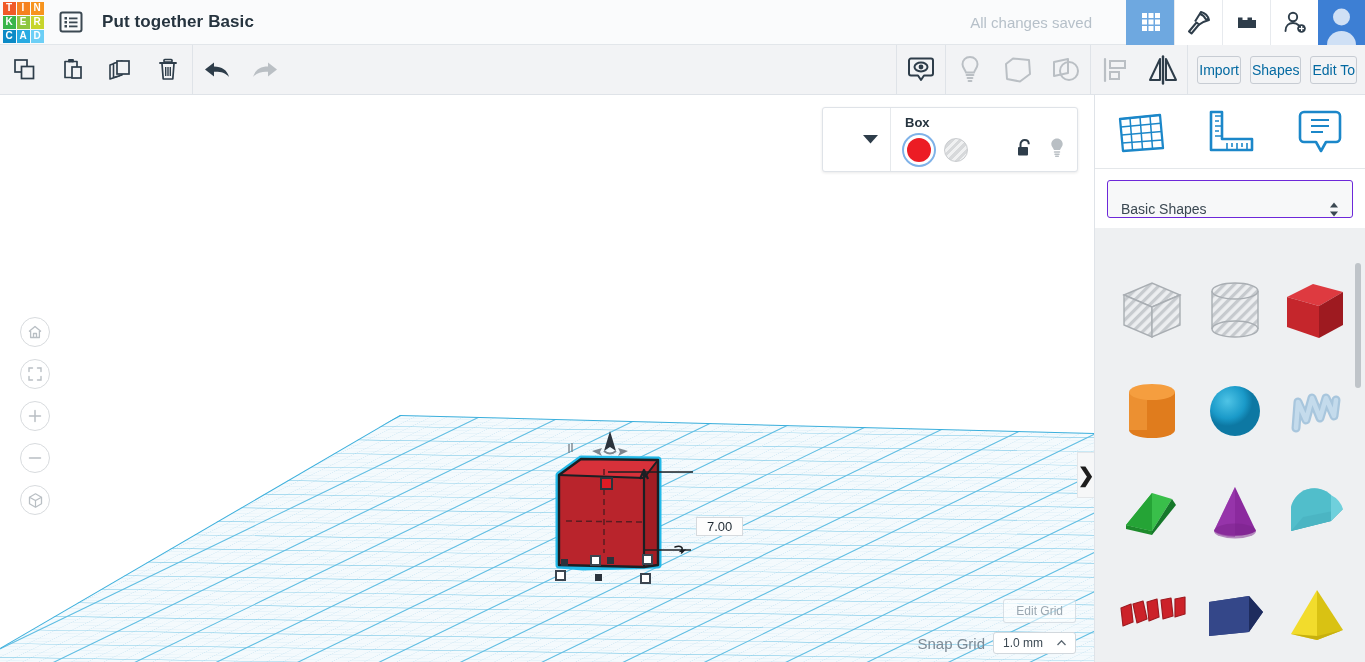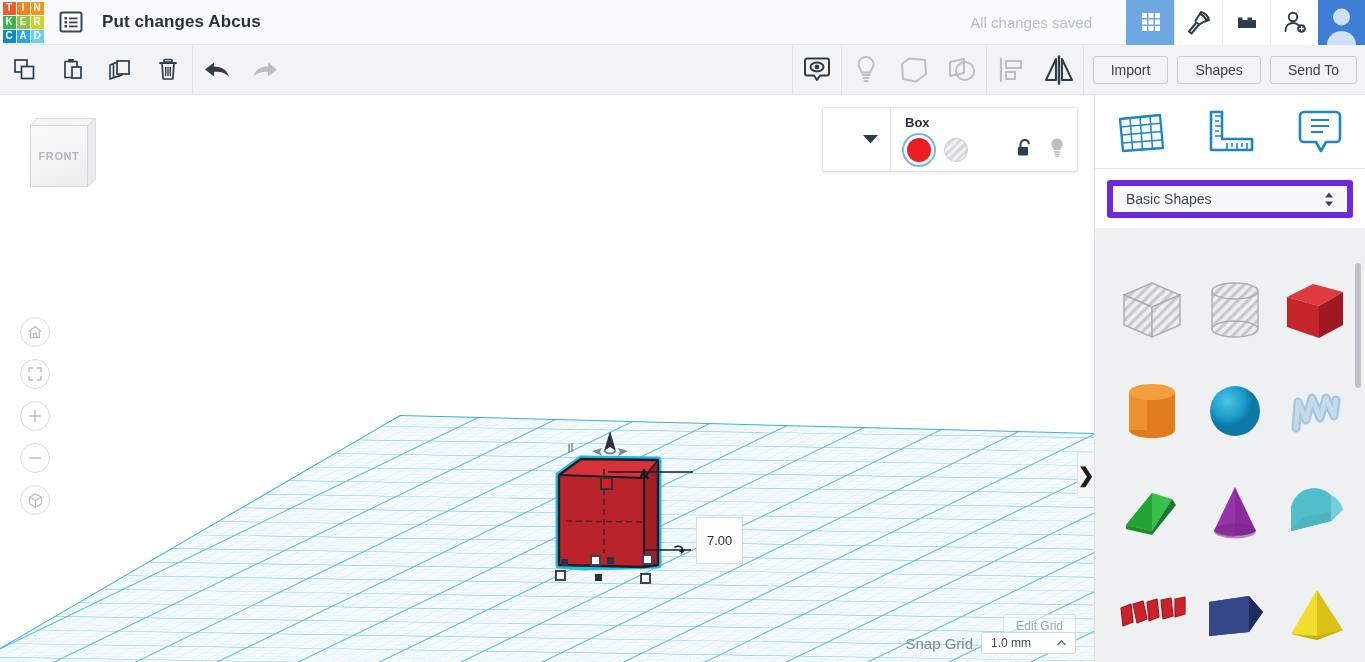--- a/index.html
+++ b/index.html
@@ -58,23 +58,23 @@
     background:#f2f3f5; border-bottom:1px solid #dfe3e8;
     display:flex; align-items:center;
   }
   .tool{
     width:48px; height:50px; display:flex; align-items:center; justify-content:center;
   }
   .tool.dim{ opacity:0.28; }
   .divider-v{ width:1px; height:50px; background:#dfe3e8; }
   .spacer{ flex:1; }
   .btn{
-    height:28px; padding:0 17px; margin-left:9px;
+    height:28px; padding:0 1px; margin-left:9px;
     background:#f2f3f5; border:1px solid #c7ccd3; border-radius:3px;
-    font-size:14px; color:#404040; font-family:"Liberation Sans",sans-serif;
+    font-size:14px; color:#0369a1; font-family:"Liberation Sans",sans-serif;
     display:flex; align-items:center; justify-content:center; cursor:pointer;
   }
   .btn-wrap{ display:flex; align-items:center; margin-right:8px; }
 
   
   .canvas{
     position:absolute; left:0; top:95px; width:1094px; height:567px;
     background:#ffffff; overflow:hidden;
   }
   .ground{
@@ -110,51 +110,51 @@
     background:#f6f7f8; border:1px solid #e3e6e9; border-right:none;
     display:flex; align-items:center; justify-content:center;
     font-size:20px; color:#1d1d1d; font-weight:bold;
   }
 
   
   .box-group{ position:absolute; left:548px; top:330px; width:210px; height:175px; }
   .dim-label{
     position:absolute; left:148px; top:92px;
     background:#fdfdfd; border:1px solid #d6dade;
-    padding:15px 10px; font-size:13px; color:#1f2a33;
+    padding:1px 10px; font-size:13px; color:#1f2a33;
     font-family:"Liberation Sans",sans-serif;
   }
   .handle{
     position:absolute; width:11px; height:11px;
     background:#ffffff; border:2px solid #3b4550;
   }
   .handle-sm{
     position:absolute; width:7px; height:7px; background:#2b333c;
   }
   .handle-red{
     position:absolute; width:13px; height:13px;
     background:#e01b24; border:2px solid #2b333c;
   }
 
   
   .edit-grid-btn{
-    position:absolute; right:18px; bottom:24px;
+    position:absolute; right:18px; bottom:39px;
     padding:4px 12px; font-size:12px; color:#9aa7b1;
     border:1px solid rgba(190,200,210,0.55); border-radius:3px;
     background:rgba(255,255,255,0.55);
   }
   .snap-row{
     position:absolute; right:18px; bottom:8px;
     display:flex; align-items:center; gap:8px;
   }
   .snap-label{ font-size:15px; color:#7c8a95; }
   .snap-select{
     border:1px solid #d2d8dd; background:#ffffff; border-radius:3px;
     padding:3px 9px; font-size:12px; color:#3b4852;
-    display:flex; align-items:center; gap:26px;
+    display:flex; align-items:center; gap:14px;
   }
 
   
   .obj-panel{
     position:absolute; left:822px; top:107px; width:256px; height:65px;
     background:#ffffff; border:1px solid #dfe3e8; border-radius:3px;
     box-shadow:0 1px 3px rgba(0,0,0,0.09);
     display:flex;
     padding-left:28px;
   }
@@ -184,22 +184,22 @@
   }
   .sb-icons{
     height:74px; display:flex; align-items:center;
     background:#ffffff; border-bottom:1px solid #e4e7ea;
   }
   .sb-icon{
     flex:1; display:flex; align-items:center; justify-content:center;
   }
   .sb-select-wrap{ padding:11px 12px 10px 12px; background:#ffffff; }
   .sb-select{
-    height:38px; border:6px solid #6d28d9; border-radius:3px; background:#f7f8f9;
-    display:flex; align-items:center; padding:0 13px;
+    height:38px; border:1px solid #6d28d9; border-radius:3px; background:#f7f8f9;
+    display:flex; align-items:flex-end; padding:0 13px;
     font-size:14px; color:#3b4852;
   }
   .sb-caret{ margin-left:auto; display:flex; flex-direction:column; gap:3px; }
   .shapes{
     position:absolute; left:0; top:160px; width:271px; height:407px;
     overflow:hidden; background:#eef0f2;
   }
   .shape-grid{
     display:grid; grid-template-columns:repeat(3,1fr);
     padding:4px 14px 0 14px;
@@ -238,21 +238,21 @@
         <rect x="1.5" y="1.5" width="21" height="19" rx="2" fill="none" stroke="#3b4852" stroke-width="2"></rect>
         <rect x="5.5" y="6" width="2.5" height="2.5" fill="#3b4852"></rect>
         <rect x="5.5" y="10" width="2.5" height="2.5" fill="#3b4852"></rect>
         <rect x="5.5" y="14" width="2.5" height="2.5" fill="#3b4852"></rect>
         <rect x="10" y="6.5" width="8.5" height="1.8" fill="#3b4852"></rect>
         <rect x="10" y="10.5" width="8.5" height="1.8" fill="#3b4852"></rect>
         <rect x="10" y="14.5" width="8.5" height="1.8" fill="#3b4852"></rect>
       </svg>
     </div>
 
-    <div class="proj-title">Put changes Abcus</div>
+    <div class="proj-title">Put together Basic</div>
 
     <div class="topbar-right">
       <div class="saved-text">All changes saved</div>
 
       <div class="tb-btn active">
         <svg width="26" height="26" viewBox="0 0 26 26">
           <rect x="4" y="4" width="5" height="5" fill="#ffffff"></rect>
           <rect x="10.5" y="4" width="5" height="5" fill="#ffffff"></rect>
           <rect x="17" y="4" width="5" height="5" fill="#ffffff"></rect>
           <rect x="4" y="10.5" width="5" height="5" fill="#ffffff"></rect>
@@ -393,21 +393,21 @@
         <path d="M14 4 L14 25 L4 25 Z" fill="none" stroke="#2e3d4a" stroke-width="2" stroke-linejoin="round"></path>
         <path d="M20 4 L20 25 L30 25 Z" fill="none" stroke="#2e3d4a" stroke-width="2" stroke-linejoin="round"></path>
         <path d="M17 1.5 v27" stroke="#2e3d4a" stroke-width="2.4" stroke-linecap="round"></path>
       </svg>
     </div>
     <div class="divider-v"></div>
 
     <div class="btn-wrap">
       <div class="btn">Import</div>
       <div class="btn">Shapes</div>
-      <div class="btn">Send To</div>
+      <div class="btn">Edit To</div>
     </div>
   </div>
 
   <div class="canvas">
 
     <svg class="ground" viewBox="0 0 1094 567">
       <defs>
         <clipPath id="planeClip">
           <polygon points="400,320 1094,338 1094,567 0,567 0,553"></polygon>
         </clipPath>
@@ -425,25 +425,20 @@
           <g stroke="#63bfe3" stroke-width="1.4" fill="none">
             <path d="M-900 0 H1500 M-900 45 H1500 M-900 90 H1500 M-900 135 H1500 M-900 180 H1500 M-900 225 H1500 M-900 270 H1500 M-900 315 H1500 M-900 360 H1500 M-900 405 H1500 M-900 450 H1500 M-900 495 H1500 M-900 540 H1500 M-900 585 H1500 M-900 630 H1500 M-900 675 H1500 M-900 720 H1500 M-900 765 H1500 M-900 810 H1500"></path>
             <path d="M-855 -100 V1700 M-810 -100 V1700 M-765 -100 V1700 M-720 -100 V1700 M-675 -100 V1700 M-630 -100 V1700 M-585 -100 V1700 M-540 -100 V1700 M-495 -100 V1700 M-450 -100 V1700 M-405 -100 V1700 M-360 -100 V1700 M-315 -100 V1700 M-270 -100 V1700 M-225 -100 V1700 M-180 -100 V1700 M-135 -100 V1700 M-90 -100 V1700 M-45 -100 V1700 M0 -100 V1700 M45 -100 V1700 M90 -100 V1700 M135 -100 V1700 M180 -100 V1700 M225 -100 V1700 M270 -100 V1700 M315 -100 V1700 M360 -100 V1700 M405 -100 V1700 M450 -100 V1700 M495 -100 V1700 M540 -100 V1700 M585 -100 V1700 M630 -100 V1700 M675 -100 V1700"></path>
           </g>
         </g>
         <polyline points="400,320 1094,338" fill="none" stroke="#3bafdc" stroke-width="2"></polyline>
         <polyline points="400,320 0,553" fill="none" stroke="#3bafdc" stroke-width="2"></polyline>
       </g>
     </svg>
 
-    <div class="viewcube">
-      <div class="vc-top"></div>
-      <div class="vc-side"></div>
-      <div class="vc-face">FRONT</div>
-    </div>
 
     <div class="nav-btns">
       <div class="nav-btn">
         <svg width="16" height="16" viewBox="0 0 16 16">
           <path d="M2 7.5 L8 2.5 L14 7.5 M3.6 7 V13.5 H12.4 V7 M6.5 13.5 V9.5 H9.5 V13.5" fill="none" stroke="#b9bfc4" stroke-width="1.3" stroke-linejoin="round"></path>
         </svg>
       </div>
       <div class="nav-btn">
         <svg width="16" height="16" viewBox="0 0 16 16">
           <path d="M2 5.5 V2 H5.5 M10.5 2 H14 V5.5 M14 10.5 V14 H10.5 M5.5 14 H2 V10.5" fill="none" stroke="#b9bfc4" stroke-width="1.4" stroke-linecap="round"></path>

